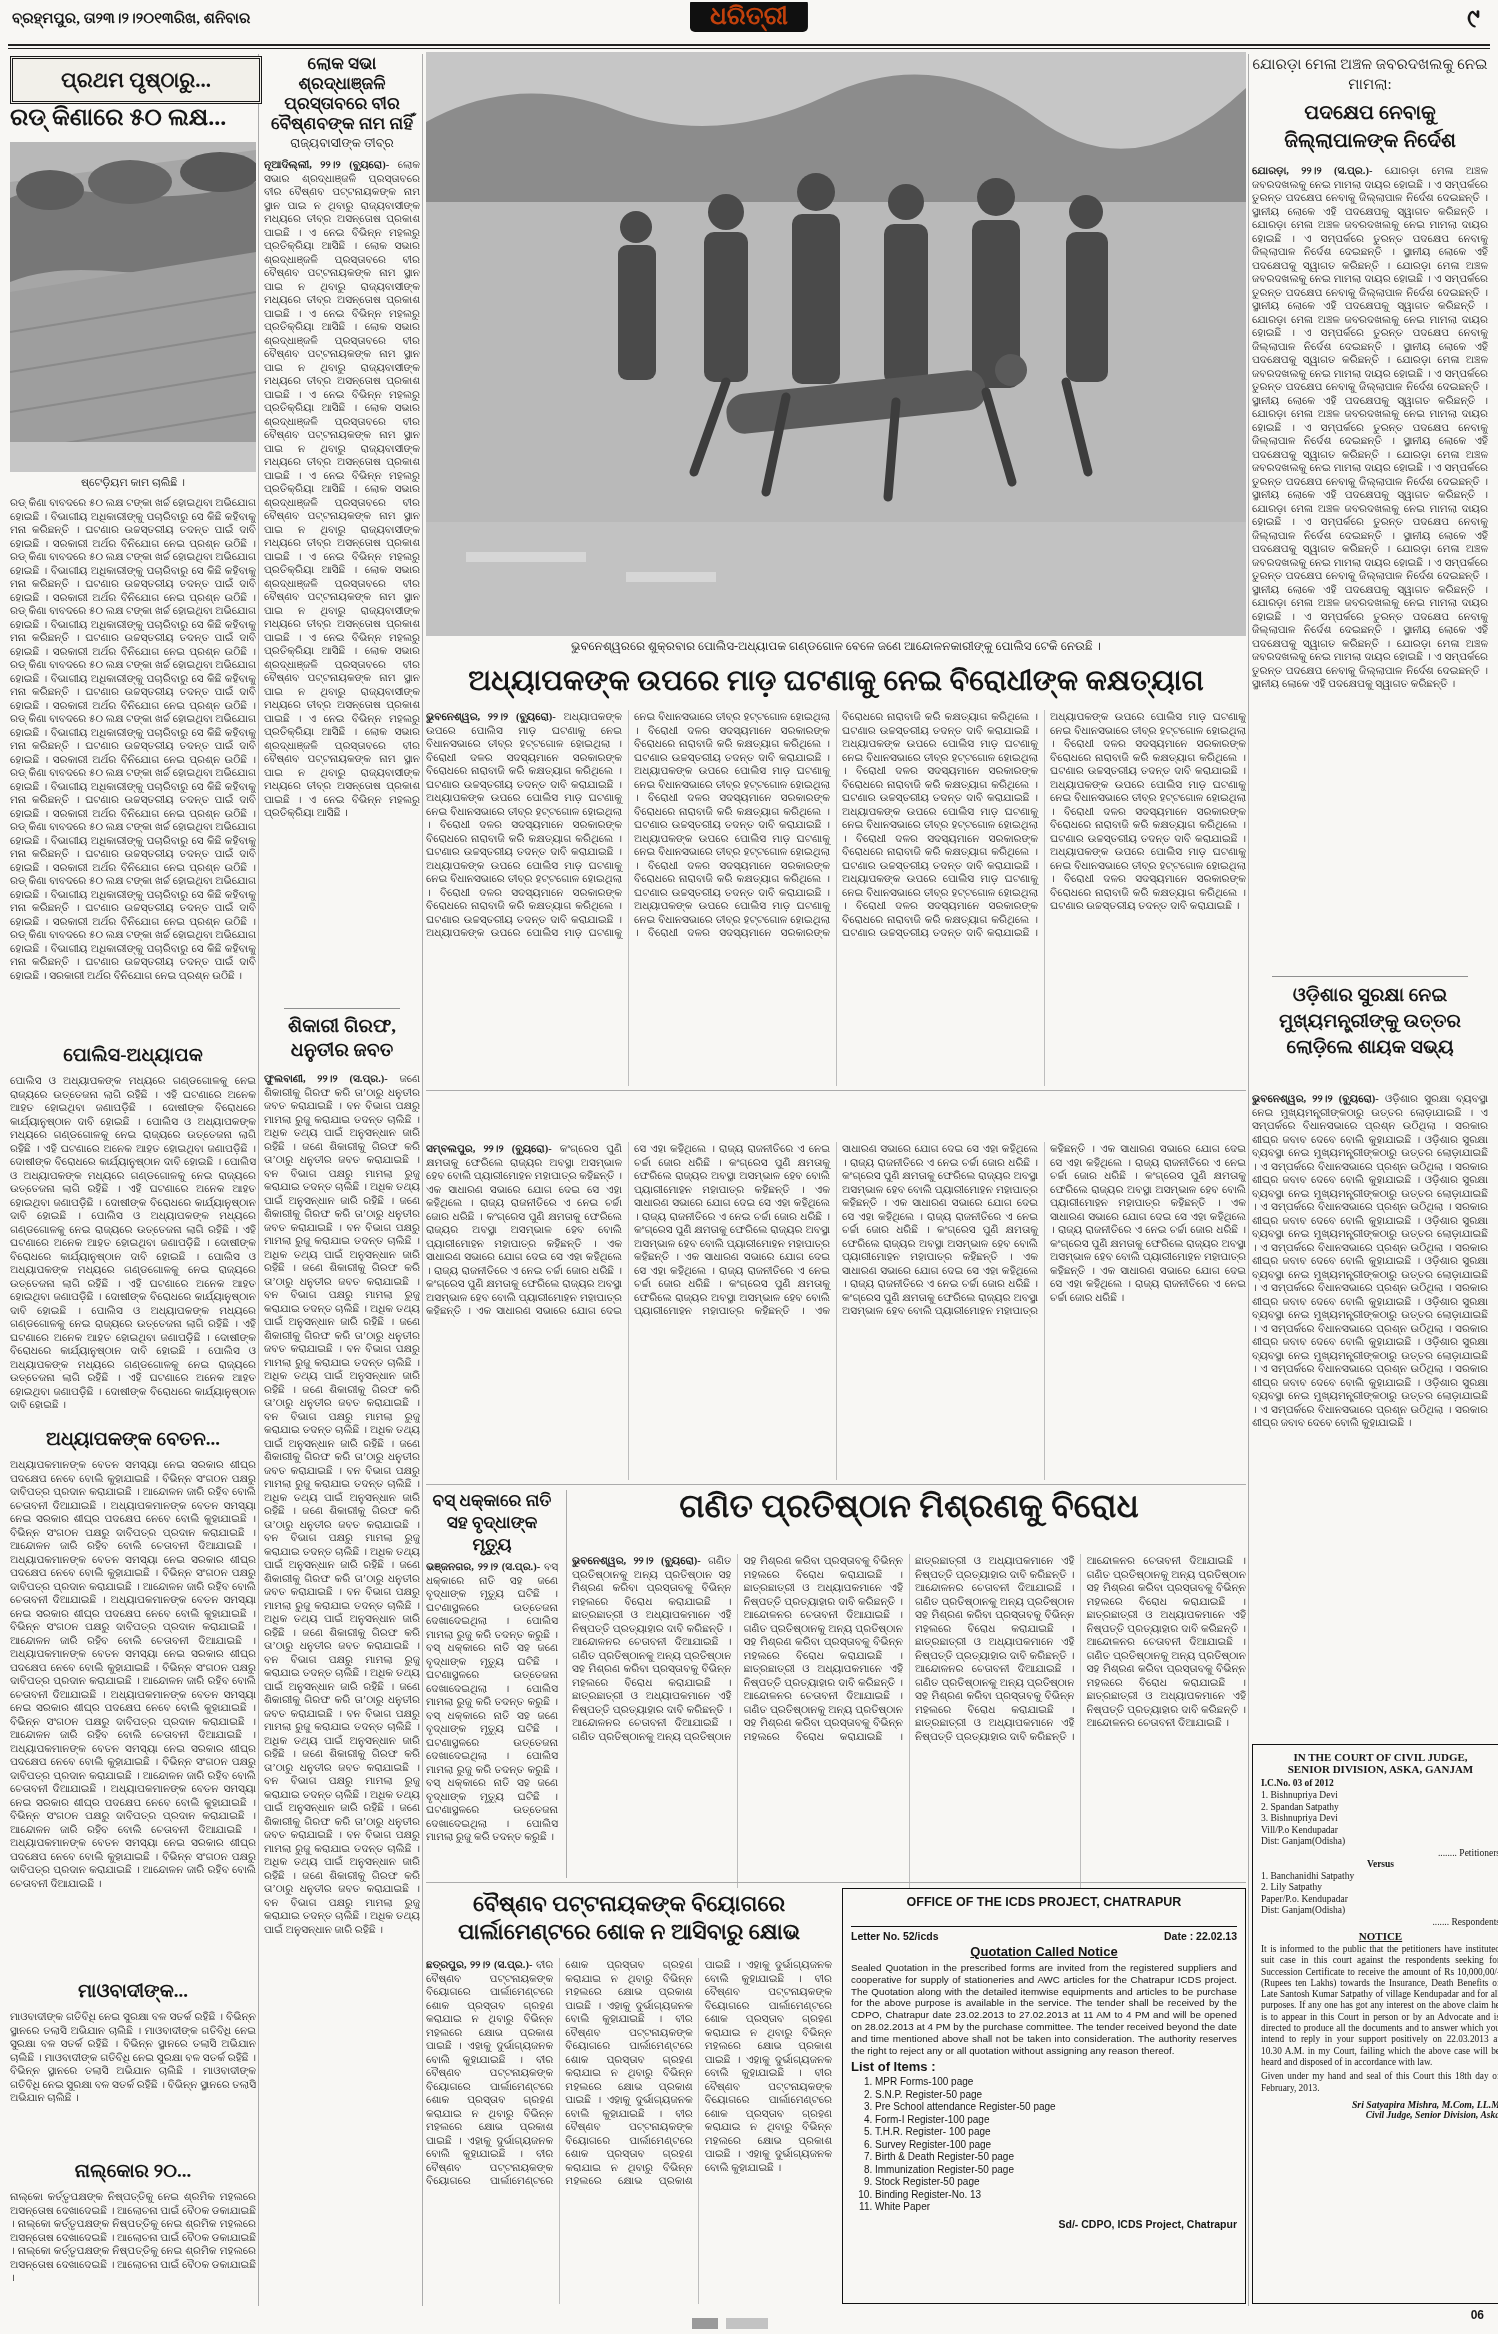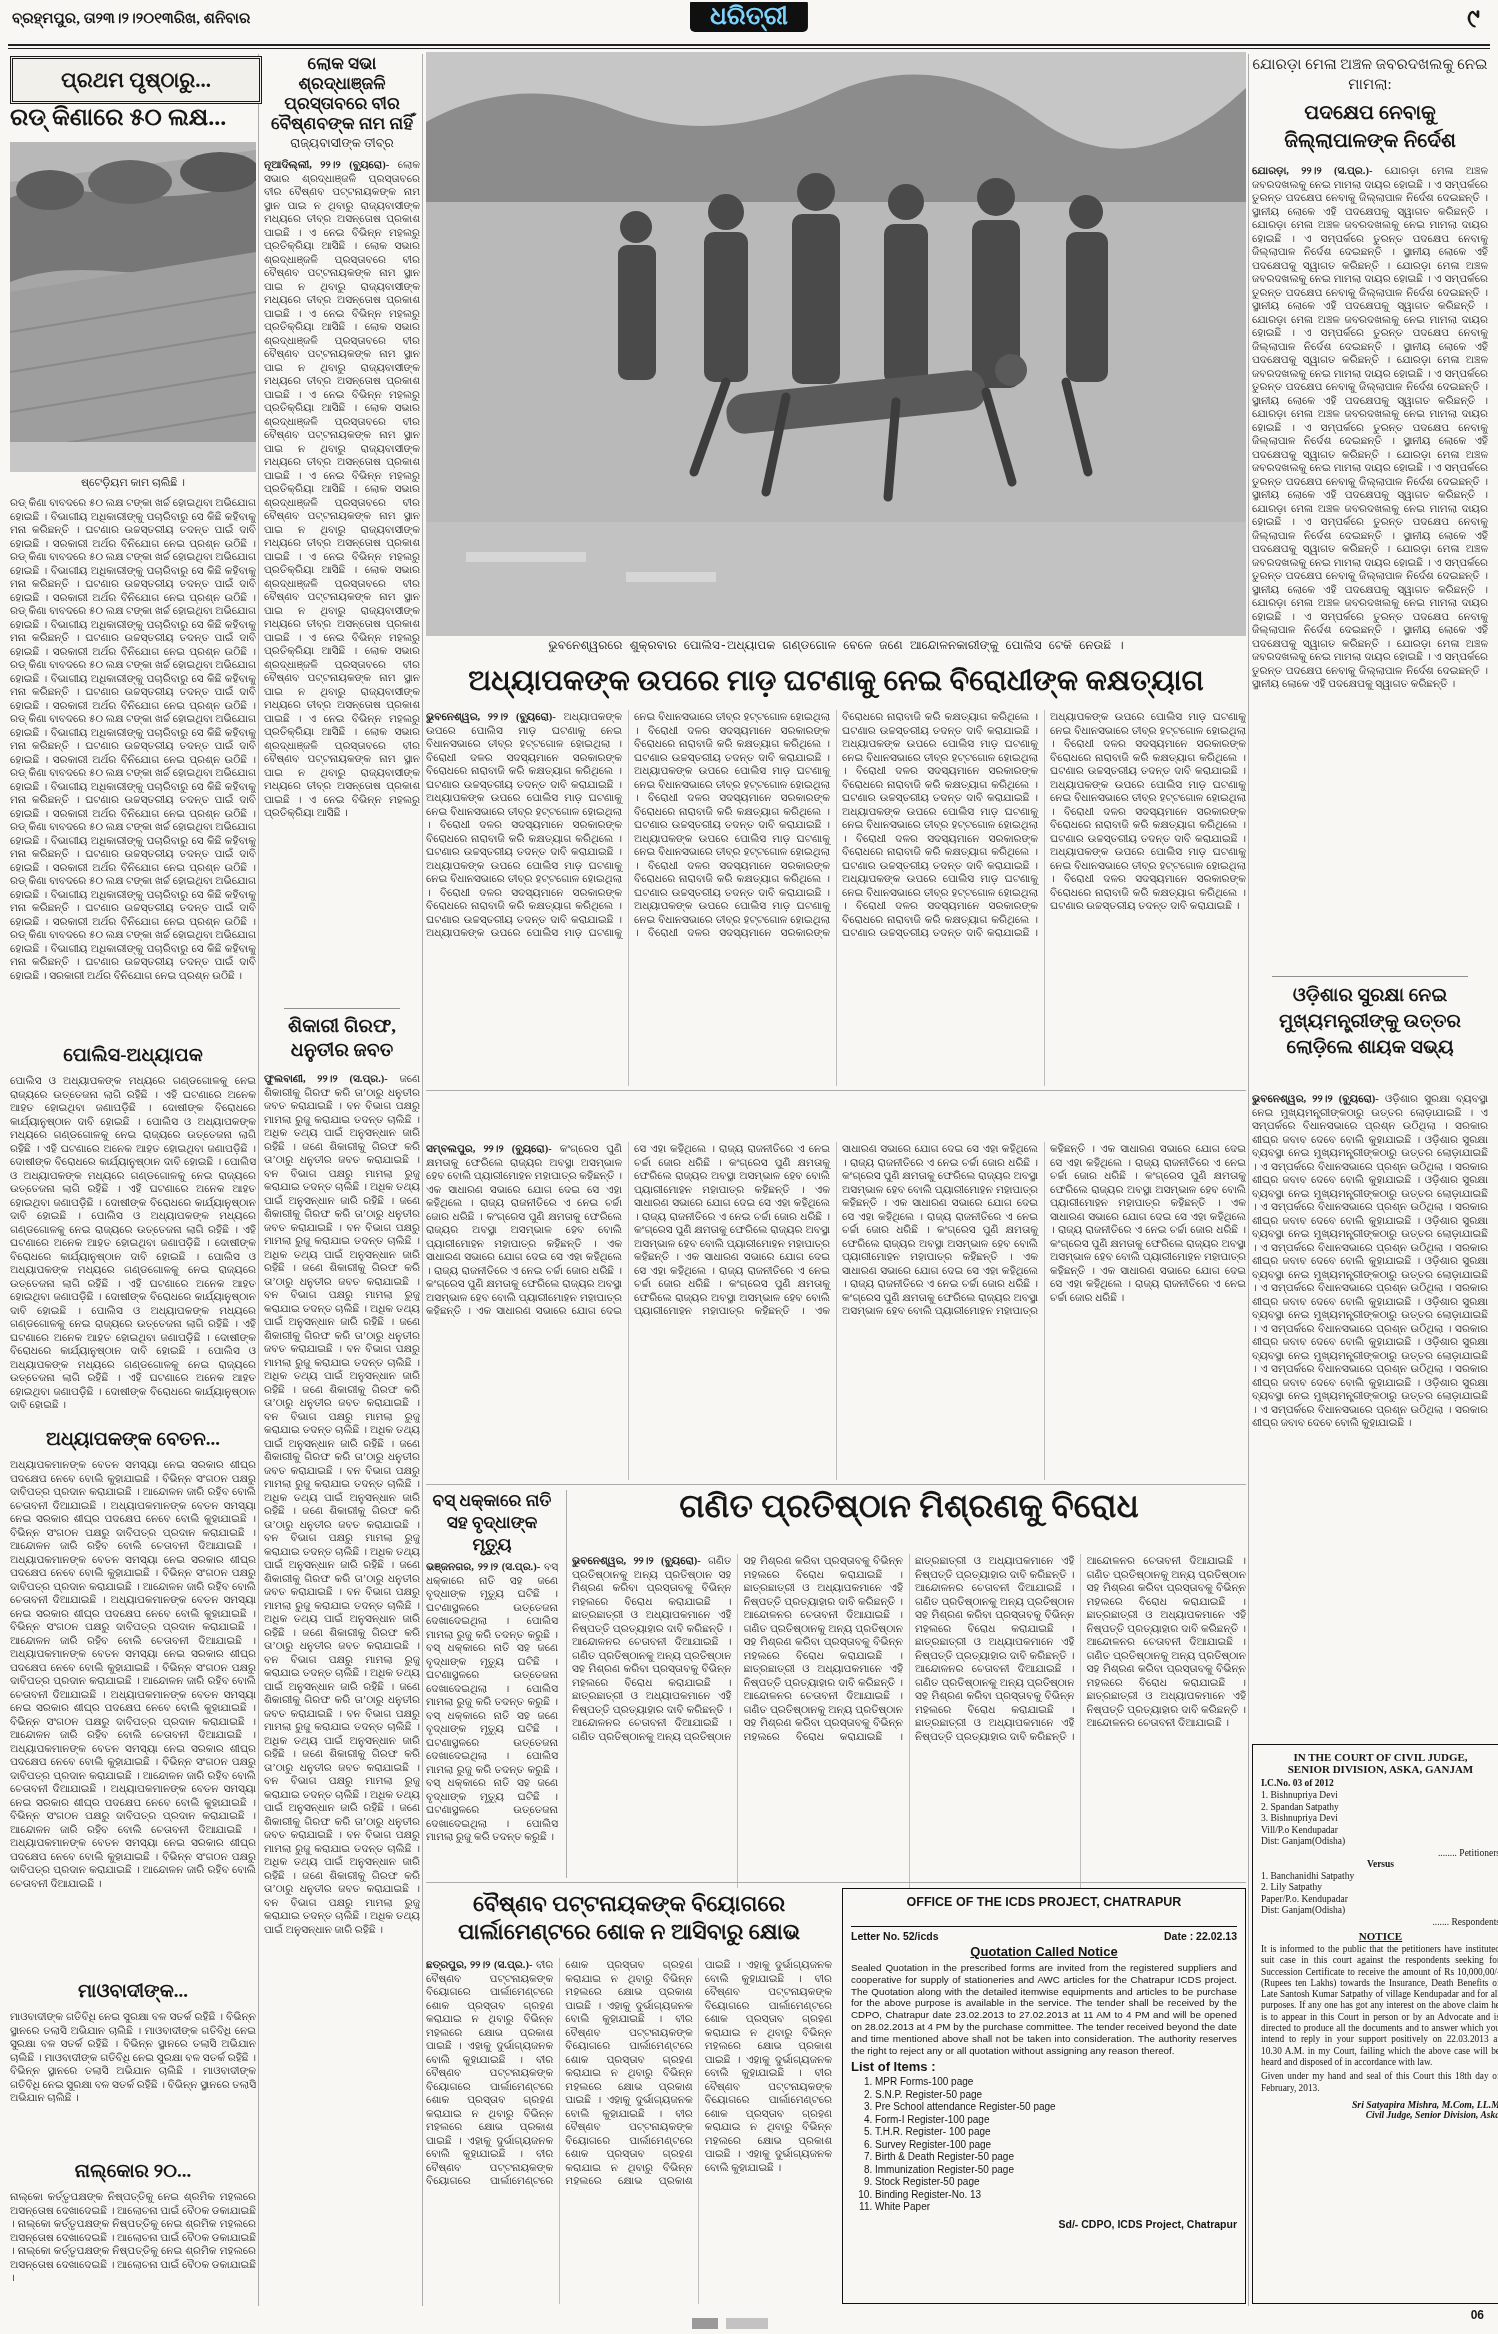--- a/index.html
+++ b/index.html
@@ -10,21 +10,21 @@
   .dl{font-weight:bold;}
   .hC{font-weight:bold;text-align:center;}
   .hL{font-weight:bold;text-align:left;}
   .rule{position:absolute;background:#222;}
   .vline{position:absolute;width:1px;background:#ababab;}
   .hline{position:absolute;height:1px;background:#ababab;}
   .cols4{column-count:4;column-gap:12px;column-rule:1px solid #bdbdbd;height:100%;}
   .cols3{column-count:3;column-gap:12px;column-rule:1px solid #bdbdbd;height:100%;}
   .section-box{border:3px double #1a1a1a;background:#f2f0ea;display:flex;align-items:center;justify-content:center;
                font-weight:bold;font-size:21px;}
-  .mast-logo{background:#101010;color:#7dd3fc;padding:3px 20px;font-size:25px;font-weight:bold;border-radius:5px;text-align:center;}
+  .mast-logo{background:#101010;color:#c2410c;padding:3px 20px;font-size:25px;font-weight:bold;border-radius:5px;text-align:center;}
   .caption{font-size:11px;line-height:13px;text-align:center;color:#111;}
   .noticebox{border:1.5px solid #111;background:#f8f7f4;font-family:"Liberation Sans", sans-serif;}
   .courtbox{border:1.5px solid #111;background:#f8f7f4;font-family:"Liberation Serif", serif;}
   .photo{background:#bdbdbd;}
   p{margin:0;}
   ol{margin:2px 0 0 0;padding-left:24px;}
   ol li{font-size:10px;line-height:12.5px;}
 </style>
 </head>
 <body>
@@ -135,21 +135,21 @@
       </g>
       <g stroke="#3d3d3d" stroke-width="9" stroke-linecap="round">
         <line x1="300" y1="330" x2="268" y2="420"></line>
           <line x1="360" y1="345" x2="340" y2="440"></line>
         <line x1="470" y1="350" x2="462" y2="445"></line>
           <line x1="560" y1="340" x2="586" y2="430"></line>
         <line x1="640" y1="330" x2="662" y2="420"></line>
       </g>
     </svg>
   </div>
-  <div class="b caption" style="top:640px;left:426px;width:820px;height:17px;font-size:12px;font-family:Liberation Mono, monospace;">ଭୁବନେଶ୍ୱରରେ ଶୁକ୍ରବାର ପୋଲିସ-ଅଧ୍ୟାପକ ଗଣ୍ଡଗୋଳ ବେଳେ ଜଣେ ଆନ୍ଦୋଳନକାରୀଙ୍କୁ ପୋଲିସ ଟେକି ନେଉଛି ।</div>
+  <div class="b caption" style="top:640px;left:426px;width:820px;height:17px;font-size:12px;">ଭୁବନେଶ୍ୱରରେ ଶୁକ୍ରବାର ପୋଲିସ-ଅଧ୍ୟାପକ ଗଣ୍ଡଗୋଳ ବେଳେ ଜଣେ ଆନ୍ଦୋଳନକାରୀଙ୍କୁ ପୋଲିସ ଟେକି ନେଉଛି ।</div>
 
   <div class="b hC" style="top:664px;left:426px;width:820px;height:42px;font-size:29px;">ଅଧ୍ୟାପକଙ୍କ ଉପରେ ମାଡ଼ ଘଟଣାକୁ ନେଇ ବିରୋଧୀଙ୍କ କକ୍ଷତ୍ୟାଗ</div>
   <div class="b" style="top:710px;left:426px;width:820px;height:376px;">
     <div class="cols4 t">
       <p><b class="dl">ଭୁବନେଶ୍ୱର, ୨୨।୨ (ବ୍ୟୁରୋ)-</b>
          <span>ଅଧ୍ୟାପକଙ୍କ ଉପରେ ପୋଲିସ ମାଡ଼ ଘଟଣାକୁ ନେଇ ବିଧାନସଭାରେ ତୀବ୍ର ହଟ୍ଟଗୋଳ ହୋଇଥିଲା । ବିରୋଧୀ ଦଳର ସଦସ୍ୟମାନେ ସରକାରଙ୍କ ବିରୋଧରେ ନାରାବାଜି କରି କକ୍ଷତ୍ୟାଗ କରିଥିଲେ । ଘଟଣାର ଉଚ୍ଚସ୍ତରୀୟ ତଦନ୍ତ ଦାବି କରାଯାଇଛି । ଅଧ୍ୟାପକଙ୍କ ଉପରେ ପୋଲିସ ମାଡ଼ ଘଟଣାକୁ ନେଇ ବିଧାନସଭାରେ ତୀବ୍ର ହଟ୍ଟଗୋଳ ହୋଇଥିଲା । ବିରୋଧୀ ଦଳର ସଦସ୍ୟମାନେ ସରକାରଙ୍କ ବିରୋଧରେ ନାରାବାଜି କରି କକ୍ଷତ୍ୟାଗ କରିଥିଲେ । ଘଟଣାର ଉଚ୍ଚସ୍ତରୀୟ ତଦନ୍ତ ଦାବି କରାଯାଇଛି । ଅଧ୍ୟାପକଙ୍କ ଉପରେ ପୋଲିସ ମାଡ଼ ଘଟଣାକୁ ନେଇ ବିଧାନସଭାରେ ତୀବ୍ର ହଟ୍ଟଗୋଳ ହୋଇଥିଲା । ବିରୋଧୀ ଦଳର ସଦସ୍ୟମାନେ ସରକାରଙ୍କ ବିରୋଧରେ ନାରାବାଜି କରି କକ୍ଷତ୍ୟାଗ କରିଥିଲେ । ଘଟଣାର ଉଚ୍ଚସ୍ତରୀୟ ତଦନ୍ତ ଦାବି କରାଯାଇଛି । ଅଧ୍ୟାପକଙ୍କ ଉପରେ ପୋଲିସ ମାଡ଼ ଘଟଣାକୁ ନେଇ ବିଧାନସଭାରେ ତୀବ୍ର ହଟ୍ଟଗୋଳ ହୋଇଥିଲା । ବିରୋଧୀ ଦଳର ସଦସ୍ୟମାନେ ସରକାରଙ୍କ ବିରୋଧରେ ନାରାବାଜି କରି କକ୍ଷତ୍ୟାଗ କରିଥିଲେ । ଘଟଣାର ଉଚ୍ଚସ୍ତରୀୟ ତଦନ୍ତ ଦାବି କରାଯାଇଛି । ଅଧ୍ୟାପକଙ୍କ ଉପରେ ପୋଲିସ ମାଡ଼ ଘଟଣାକୁ ନେଇ ବିଧାନସଭାରେ ତୀବ୍ର ହଟ୍ଟଗୋଳ ହୋଇଥିଲା । ବିରୋଧୀ ଦଳର ସଦସ୍ୟମାନେ ସରକାରଙ୍କ ବିରୋଧରେ ନାରାବାଜି କରି କକ୍ଷତ୍ୟାଗ କରିଥିଲେ । ଘଟଣାର ଉଚ୍ଚସ୍ତରୀୟ ତଦନ୍ତ ଦାବି କରାଯାଇଛି । ଅଧ୍ୟାପକଙ୍କ ଉପରେ ପୋଲିସ ମାଡ଼ ଘଟଣାକୁ ନେଇ ବିଧାନସଭାରେ ତୀବ୍ର ହଟ୍ଟଗୋଳ ହୋଇଥିଲା । ବିରୋଧୀ ଦଳର ସଦସ୍ୟମାନେ ସରକାରଙ୍କ ବିରୋଧରେ ନାରାବାଜି କରି କକ୍ଷତ୍ୟାଗ କରିଥିଲେ । ଘଟଣାର ଉଚ୍ଚସ୍ତରୀୟ ତଦନ୍ତ ଦାବି କରାଯାଇଛି । ଅଧ୍ୟାପକଙ୍କ ଉପରେ ପୋଲିସ ମାଡ଼ ଘଟଣାକୁ ନେଇ ବିଧାନସଭାରେ ତୀବ୍ର ହଟ୍ଟଗୋଳ ହୋଇଥିଲା । ବିରୋଧୀ ଦଳର ସଦସ୍ୟମାନେ ସରକାରଙ୍କ ବିରୋଧରେ ନାରାବାଜି କରି କକ୍ଷତ୍ୟାଗ କରିଥିଲେ । ଘଟଣାର ଉଚ୍ଚସ୍ତରୀୟ ତଦନ୍ତ ଦାବି କରାଯାଇଛି । ଅଧ୍ୟାପକଙ୍କ ଉପରେ ପୋଲିସ ମାଡ଼ ଘଟଣାକୁ ନେଇ ବିଧାନସଭାରେ ତୀବ୍ର ହଟ୍ଟଗୋଳ ହୋଇଥିଲା । ବିରୋଧୀ ଦଳର ସଦସ୍ୟମାନେ ସରକାରଙ୍କ ବିରୋଧରେ ନାରାବାଜି କରି କକ୍ଷତ୍ୟାଗ କରିଥିଲେ । ଘଟଣାର ଉଚ୍ଚସ୍ତରୀୟ ତଦନ୍ତ ଦାବି କରାଯାଇଛି । ଅଧ୍ୟାପକଙ୍କ ଉପରେ ପୋଲିସ ମାଡ଼ ଘଟଣାକୁ ନେଇ ବିଧାନସଭାରେ ତୀବ୍ର ହଟ୍ଟଗୋଳ ହୋଇଥିଲା । ବିରୋଧୀ ଦଳର ସଦସ୍ୟମାନେ ସରକାରଙ୍କ ବିରୋଧରେ ନାରାବାଜି କରି କକ୍ଷତ୍ୟାଗ କରିଥିଲେ । ଘଟଣାର ଉଚ୍ଚସ୍ତରୀୟ ତଦନ୍ତ ଦାବି କରାଯାଇଛି । ଅଧ୍ୟାପକଙ୍କ ଉପରେ ପୋଲିସ ମାଡ଼ ଘଟଣାକୁ ନେଇ ବିଧାନସଭାରେ ତୀବ୍ର ହଟ୍ଟଗୋଳ ହୋଇଥିଲା । ବିରୋଧୀ ଦଳର ସଦସ୍ୟମାନେ ସରକାରଙ୍କ ବିରୋଧରେ ନାରାବାଜି କରି କକ୍ଷତ୍ୟାଗ କରିଥିଲେ । ଘଟଣାର ଉଚ୍ଚସ୍ତରୀୟ ତଦନ୍ତ ଦାବି କରାଯାଇଛି । ଅଧ୍ୟାପକଙ୍କ ଉପରେ ପୋଲିସ ମାଡ଼ ଘଟଣାକୁ ନେଇ ବିଧାନସଭାରେ ତୀବ୍ର ହଟ୍ଟଗୋଳ ହୋଇଥିଲା । ବିରୋଧୀ ଦଳର ସଦସ୍ୟମାନେ ସରକାରଙ୍କ ବିରୋଧରେ ନାରାବାଜି କରି କକ୍ଷତ୍ୟାଗ କରିଥିଲେ । ଘଟଣାର ଉଚ୍ଚସ୍ତରୀୟ ତଦନ୍ତ ଦାବି କରାଯାଇଛି । ଅଧ୍ୟାପକଙ୍କ ଉପରେ ପୋଲିସ ମାଡ଼ ଘଟଣାକୁ ନେଇ ବିଧାନସଭାରେ ତୀବ୍ର ହଟ୍ଟଗୋଳ ହୋଇଥିଲା । ବିରୋଧୀ ଦଳର ସଦସ୍ୟମାନେ ସରକାରଙ୍କ ବିରୋଧରେ ନାରାବାଜି କରି କକ୍ଷତ୍ୟାଗ କରିଥିଲେ । ଘଟଣାର ଉଚ୍ଚସ୍ତରୀୟ ତଦନ୍ତ ଦାବି କରାଯାଇଛି । ଅଧ୍ୟାପକଙ୍କ ଉପରେ ପୋଲିସ ମାଡ଼ ଘଟଣାକୁ ନେଇ ବିଧାନସଭାରେ ତୀବ୍ର ହଟ୍ଟଗୋଳ ହୋଇଥିଲା । ବିରୋଧୀ ଦଳର ସଦସ୍ୟମାନେ ସରକାରଙ୍କ ବିରୋଧରେ ନାରାବାଜି କରି କକ୍ଷତ୍ୟାଗ କରିଥିଲେ । ଘଟଣାର ଉଚ୍ଚସ୍ତରୀୟ ତଦନ୍ତ ଦାବି କରାଯାଇଛି ।</span></p>
     </div>
   </div>
 
   <div class="hline" style="left:426px;top:1090px;width:820px;"></div>

